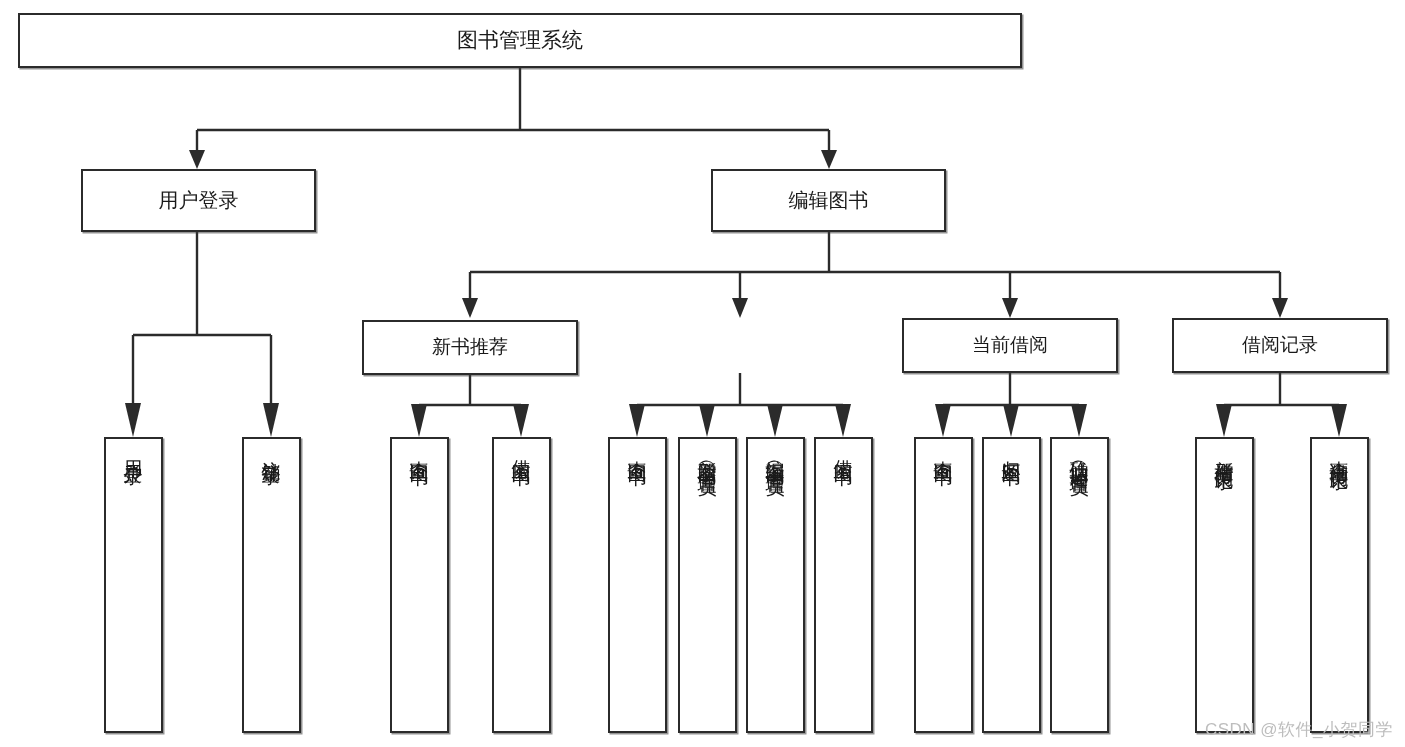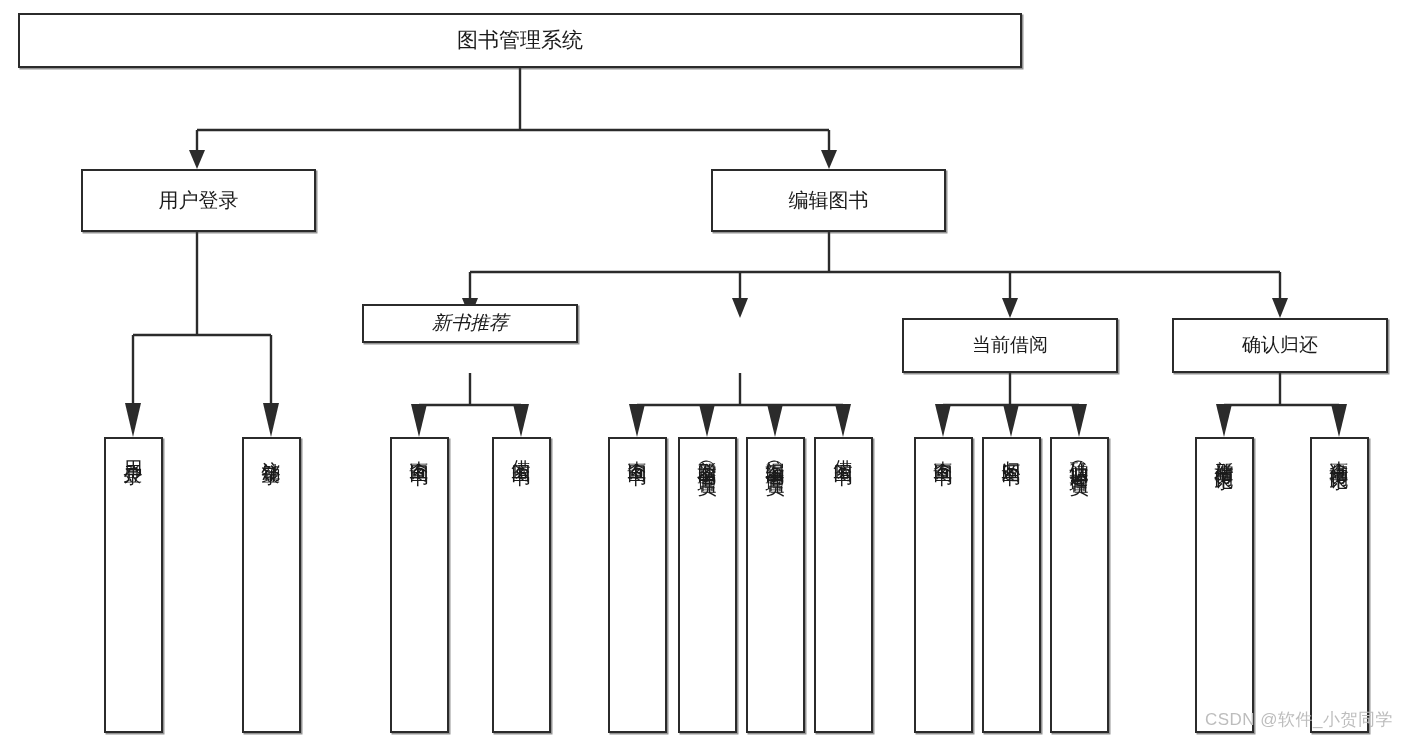--- a/index.html
+++ b/index.html
@@ -69,21 +69,21 @@
     stroke: #2b2b2b;
     stroke-width: 2.4;
     fill: none;
   }
   #connectors polygon {
     fill: #2b2b2b;
   }
   #watermark {
     position: absolute;
     right: 12px;
-    bottom: 16px;
+    bottom: 6px;
     font-size: 17px;
     color: #bdbdbd;
     letter-spacing: 0.5px;
     white-space: nowrap;
     margin-left: 13px;
   }
 </style>
 </head>
 <body>
 
@@ -150,31 +150,31 @@
   </div>
 
   <div class="node horiz lvl2" style="left:81px; top:169px; width:235px; height:63px;">
     <span class="node-label">用户登录</span>
   </div>
 
   <div class="node horiz lvl2" style="left:711px; top:169px; width:235px; height:63px;">
     <span class="node-label">编辑图书</span>
   </div>
 
-  <div class="node horiz lvl3" style="left:362px; top:304px; width:216px; height:39px;font-style:italic;">
+  <div class="node horiz lvl3" style="left:362px; top:320px; width:216px; height:55px;">
     <span class="node-label">新书推荐</span>
   </div>
 
 
   <div class="node horiz lvl3" style="left:902px; top:318px; width:216px; height:55px;">
     <span class="node-label">当前借阅</span>
   </div>
 
   <div class="node horiz lvl3" style="left:1172px; top:318px; width:216px; height:55px;">
-    <span class="node-label">确认归还</span>
+    <span class="node-label">借阅记录</span>
   </div>
 
   <div class="node vert leaf" style="left:104px; top:437px; width:59px; height:296px;">
     <span class="node-label">用户登录</span>
   </div>
 
   <div class="node vert leaf" style="left:242px; top:437px; width:59px; height:296px;">
     <span class="node-label">注销登录</span>
   </div>
 

